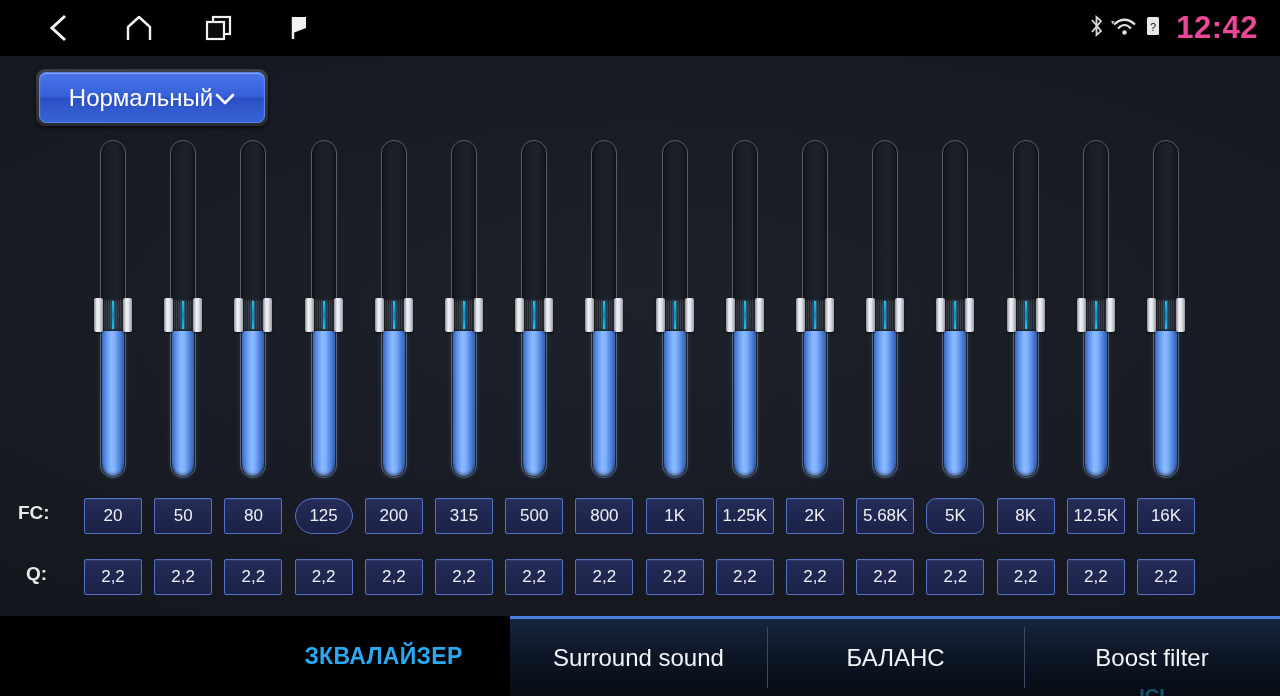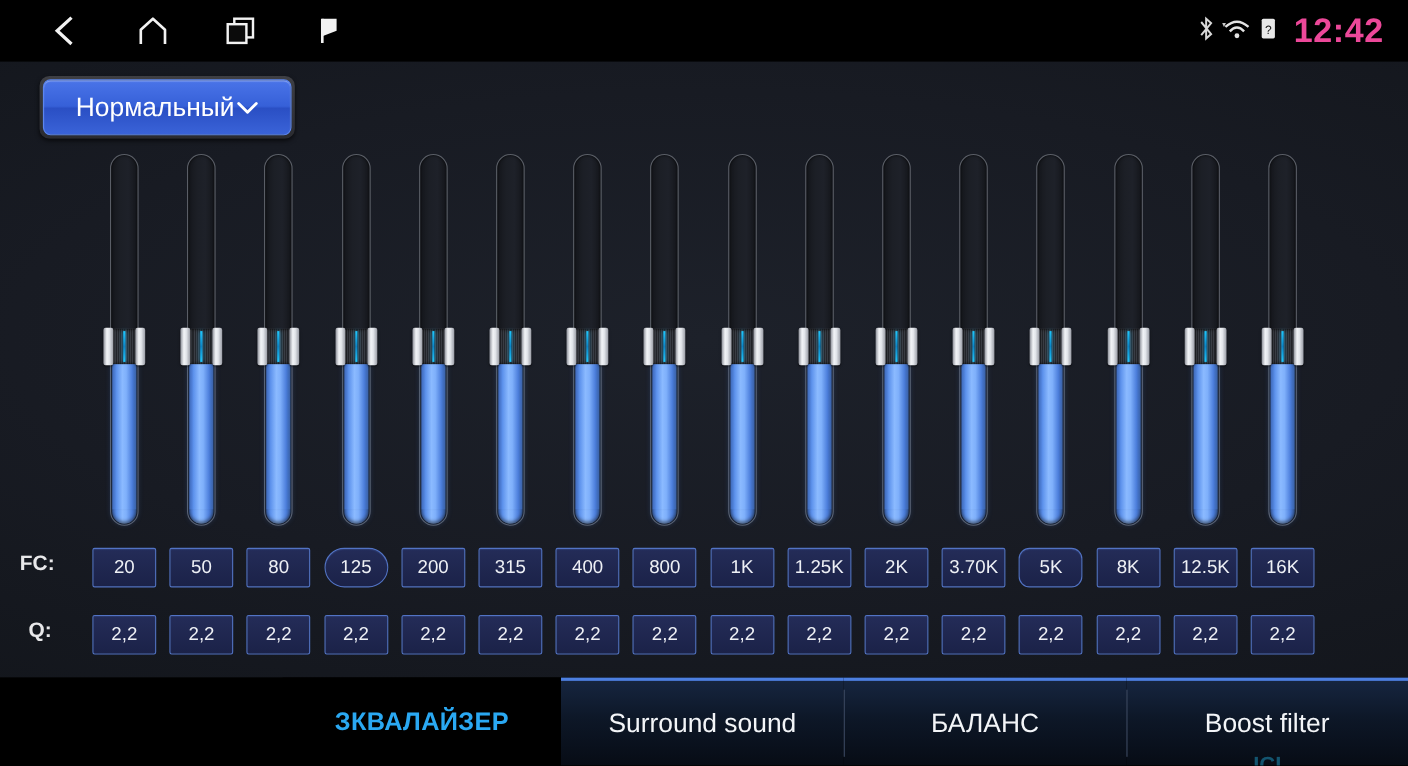--- a/index.html
+++ b/index.html
@@ -406,26 +406,26 @@
       </div>
 
     <div class="rowlabel" id="fc-label" style="left:18px; top:446px;">FC:</div>
     <div id="fc-row">
         <div class="vbox" style="left: 84px; top: 442px;">20</div>
         <div class="vbox" style="left: 154.2px; top: 442px;">50</div>
         <div class="vbox" style="left: 224.4px; top: 442px;">80</div>
         <div class="vbox" style="left: 294.6px; top: 442px; border-radius: 18px;">125</div>
         <div class="vbox" style="left: 364.8px; top: 442px;">200</div>
         <div class="vbox" style="left: 435px; top: 442px;">315</div>
-        <div class="vbox" style="left: 505.2px; top: 442px;">400</div>
+        <div class="vbox" style="left: 505.2px; top: 442px;">500</div>
         <div class="vbox" style="left: 575.4px; top: 442px;">800</div>
         <div class="vbox" style="left: 645.6px; top: 442px;">1K</div>
         <div class="vbox" style="left: 715.8px; top: 442px;">1.25K</div>
         <div class="vbox" style="left: 786px; top: 442px;">2K</div>
-        <div class="vbox" style="left: 856.2px; top: 442px;">3.70K</div>
+        <div class="vbox" style="left: 856.2px; top: 442px;">5.68K</div>
         <div class="vbox" style="left: 926.4px; top: 442px; border-radius: 10px;">5K</div>
         <div class="vbox" style="left: 996.6px; top: 442px;">8K</div>
         <div class="vbox" style="left: 1066.8px; top: 442px;">12.5K</div>
         <div class="vbox" style="left: 1137px; top: 442px;">16K</div>
       </div>
 
     <div class="rowlabel" id="q-label" style="left:26px; top:507px;">Q:</div>
     <div id="q-row">
         <div class="vbox" style="left: 84px; top: 503px;">2,2</div>
         <div class="vbox" style="left: 154.2px; top: 503px;">2,2</div>

